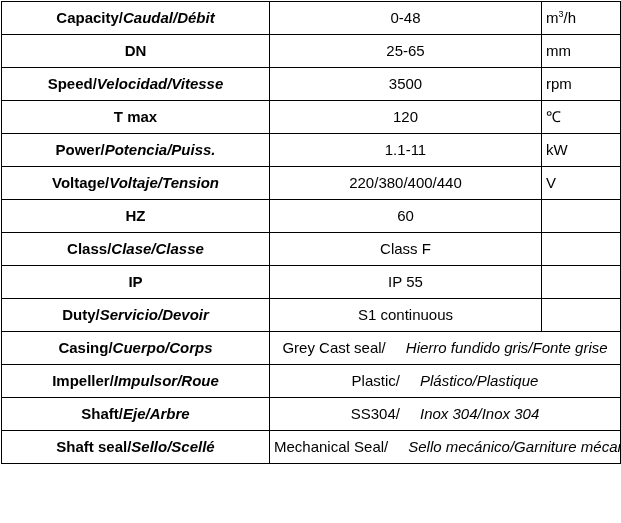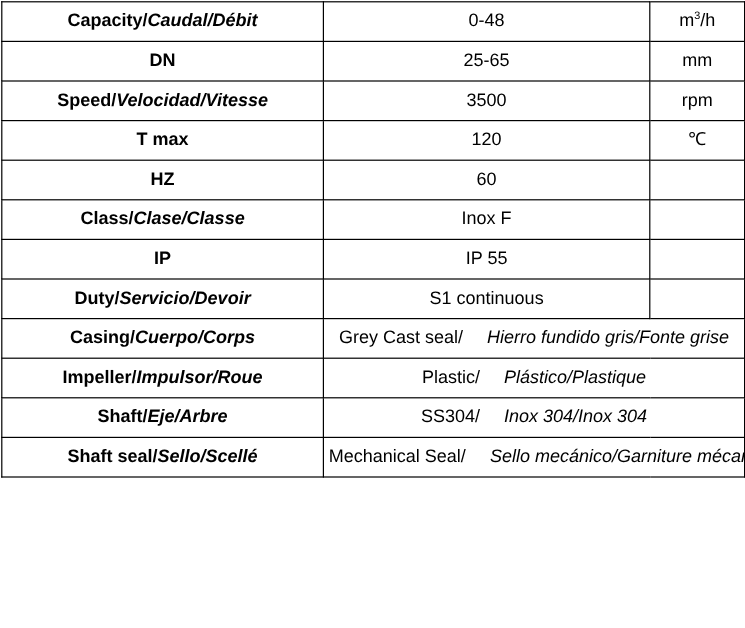--- a/index.html
+++ b/index.html
@@ -42,21 +42,21 @@
   }
   td.value {
     text-align: center;
     font-weight: normal;
   }
   td.value .it {
     font-style: italic;
     padding-left: 20px;
   }
   td.unit {
-    text-align: center;
+    text-align: left;
     padding-left: 10px;
     font-weight: normal;
     margin-left: 25px;
   }
   
   tr.small td.value {
     font-size: 13px;
   }
   tr.xsmall td.value {
     font-size: 11.5px;
@@ -96,31 +96,41 @@
       <td class="value">3500</td>
       <td class="unit">rpm</td>
     </tr>
 
     <tr>
       <td class="label"><span>T max</span><span class="it"></span></td>
       <td class="value">120</td>
       <td class="unit">℃</td>
     </tr>
 
+    <tr>
+      <td class="label"><span>Power/</span><span class="it">Potencia/Puiss.</span></td>
+      <td class="value">1.1-11</td>
+      <td class="unit">kW</td>
+    </tr>
 
+    <tr>
+      <td class="label"><span>Voltage/</span><span class="it">Voltaje/Tension</span></td>
+      <td class="value">220/380/400/440</td>
+      <td class="unit">V</td>
+    </tr>
 
     <tr>
       <td class="label"><span>HZ</span><span class="it"></span></td>
       <td class="value">60</td>
       <td class="unit"></td>
     </tr>
 
     <tr>
       <td class="label"><span>Class/</span><span class="it">Clase/Classe</span></td>
-      <td class="value">Inox F</td>
+      <td class="value">Class F</td>
       <td class="unit"></td>
     </tr>
 
     <tr>
       <td class="label"><span>IP</span><span class="it"></span></td>
       <td class="value">IP 55</td>
       <td class="unit"></td>
     </tr>
 
     <tr>

